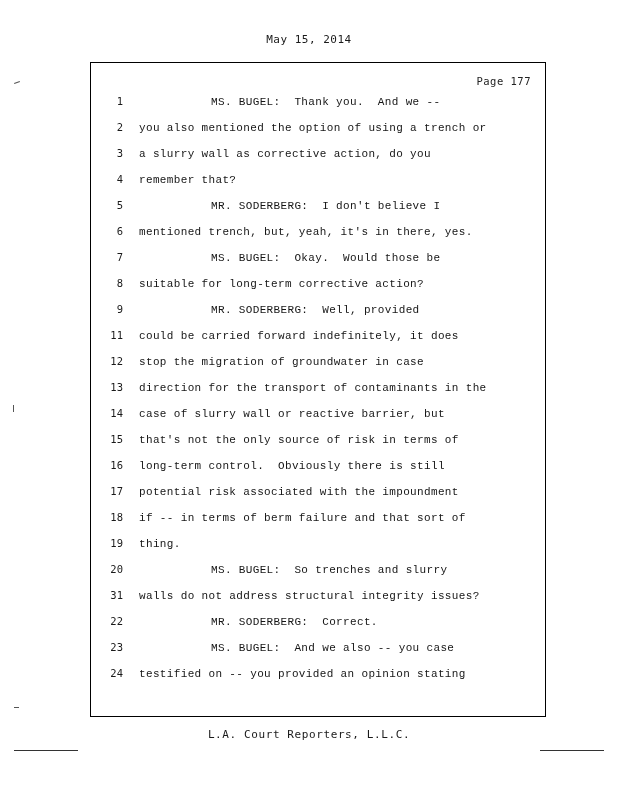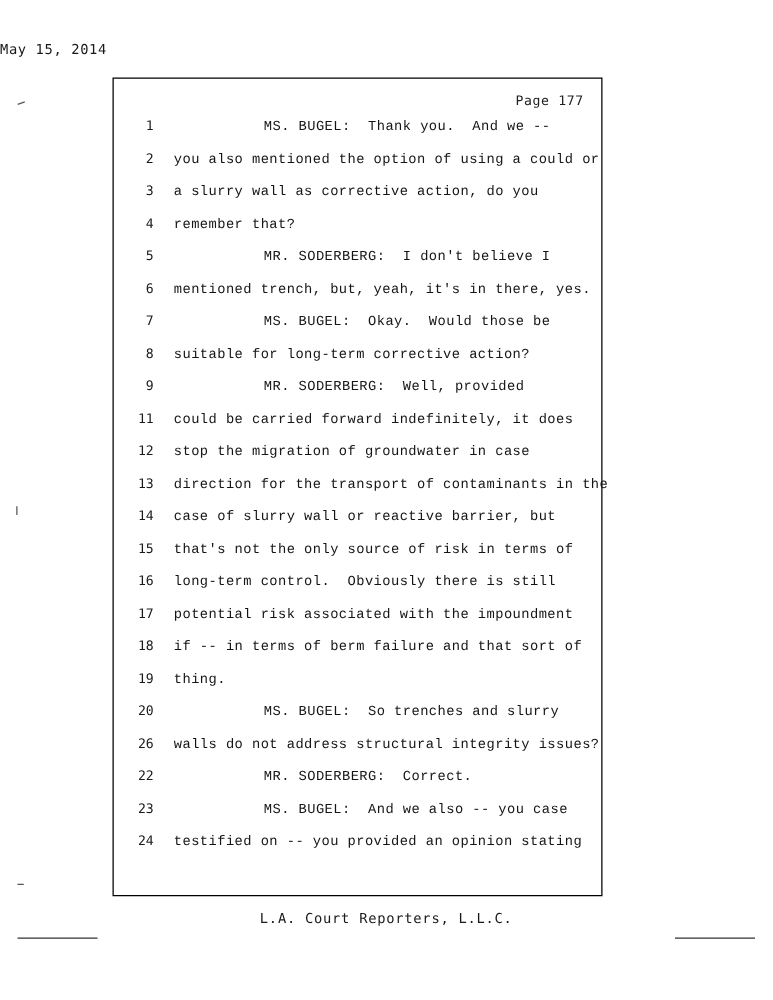--- a/index.html
+++ b/index.html
@@ -18,30 +18,30 @@
   .page {
     position: relative;
     width: 618px;
     height: 800px;
   }
   .date-header {
     position: absolute;
     top: 33px;
     left: 0;
     width: 618px;
-    text-align: left;
+    text-align: center;
     font-size: 11px;
     letter-spacing: 0.5px;
     color: #1a1a1a;
   }
   .transcript-box {
     position: absolute;
     left: 90px;
     top: 62px;
-    width: 392px;
+    width: 456px;
     height: 655px;
     border: 1px solid #000000;
     box-sizing: border-box;
     background: #ffffff;
   }
   .page-number {
     position: absolute;
     top: 12px;
     right: 14px;
     font-size: 10.5px;
@@ -129,21 +129,21 @@
 
   <div class="transcript-box">
     <div class="page-number">Page 177</div>
     <div class="lines">
         <div class="line">
           <span class="line-no">1</span>
           <span class="line-text"><span class="indent"></span><span>MS. BUGEL:  Thank you.  And we --</span></span>
         </div>
         <div class="line">
           <span class="line-no">2</span>
-          <span class="line-text">you also mentioned the option of using a could or</span>
+          <span class="line-text">you also mentioned the option of using a trench or</span>
         </div>
         <div class="line">
           <span class="line-no">3</span>
           <span class="line-text">a slurry wall as corrective action, do you</span>
         </div>
         <div class="line">
           <span class="line-no">4</span>
           <span class="line-text">remember that?</span>
         </div>
         <div class="line">
@@ -200,21 +200,21 @@
         </div>
         <div class="line">
           <span class="line-no">19</span>
           <span class="line-text">thing.</span>
         </div>
         <div class="line">
           <span class="line-no">20</span>
           <span class="line-text"><span class="indent"></span><span>MS. BUGEL:  So trenches and slurry</span></span>
         </div>
         <div class="line">
-          <span class="line-no">26</span>
+          <span class="line-no">31</span>
           <span class="line-text">walls do not address structural integrity issues?</span>
         </div>
         <div class="line">
           <span class="line-no">22</span>
           <span class="line-text"><span class="indent"></span><span>MR. SODERBERG:  Correct.</span></span>
         </div>
         <div class="line">
           <span class="line-no">23</span>
           <span class="line-text"><span class="indent"></span><span>MS. BUGEL:  And we also -- you case</span></span>
         </div>

